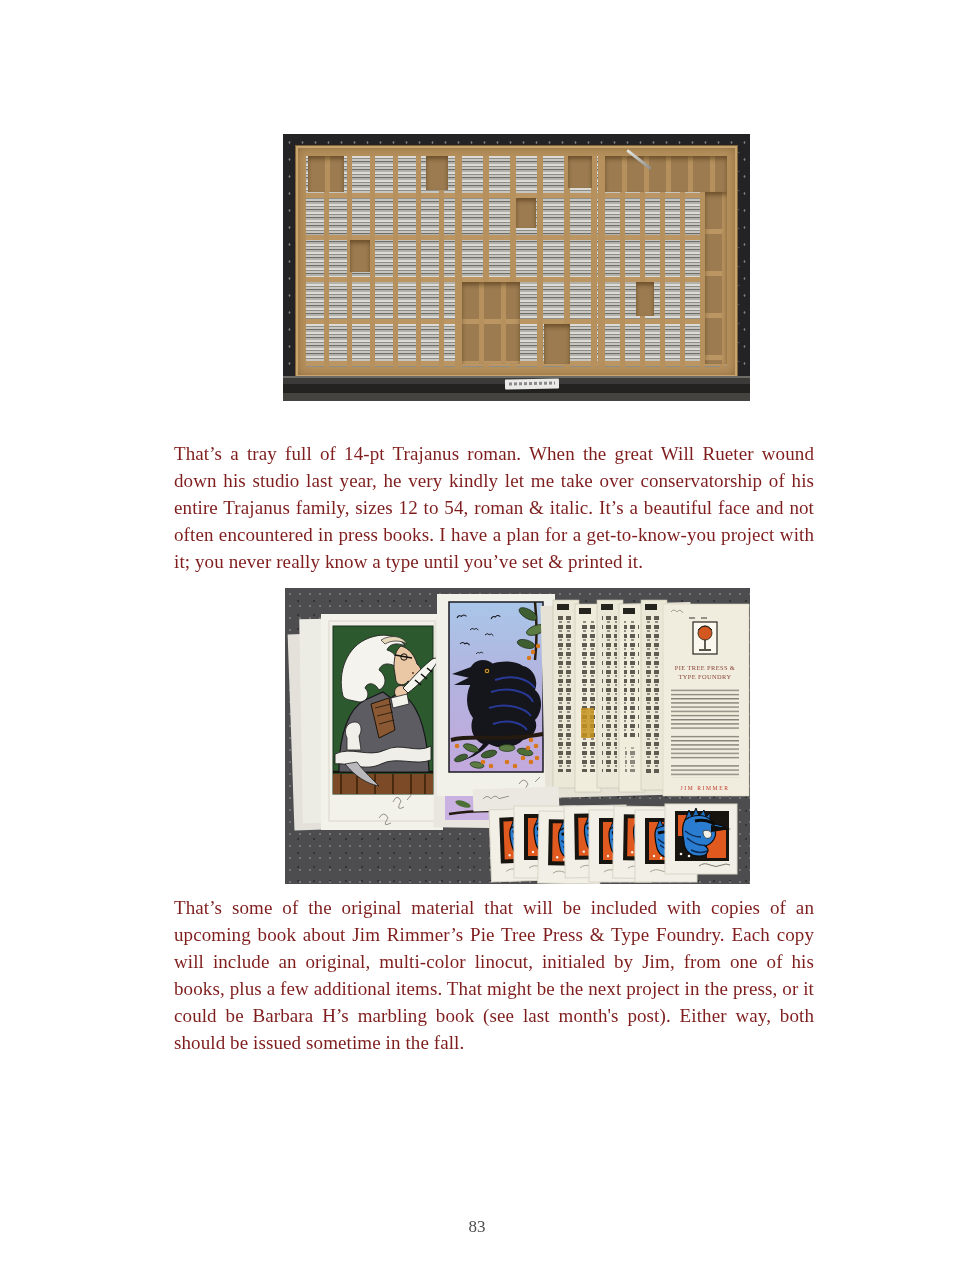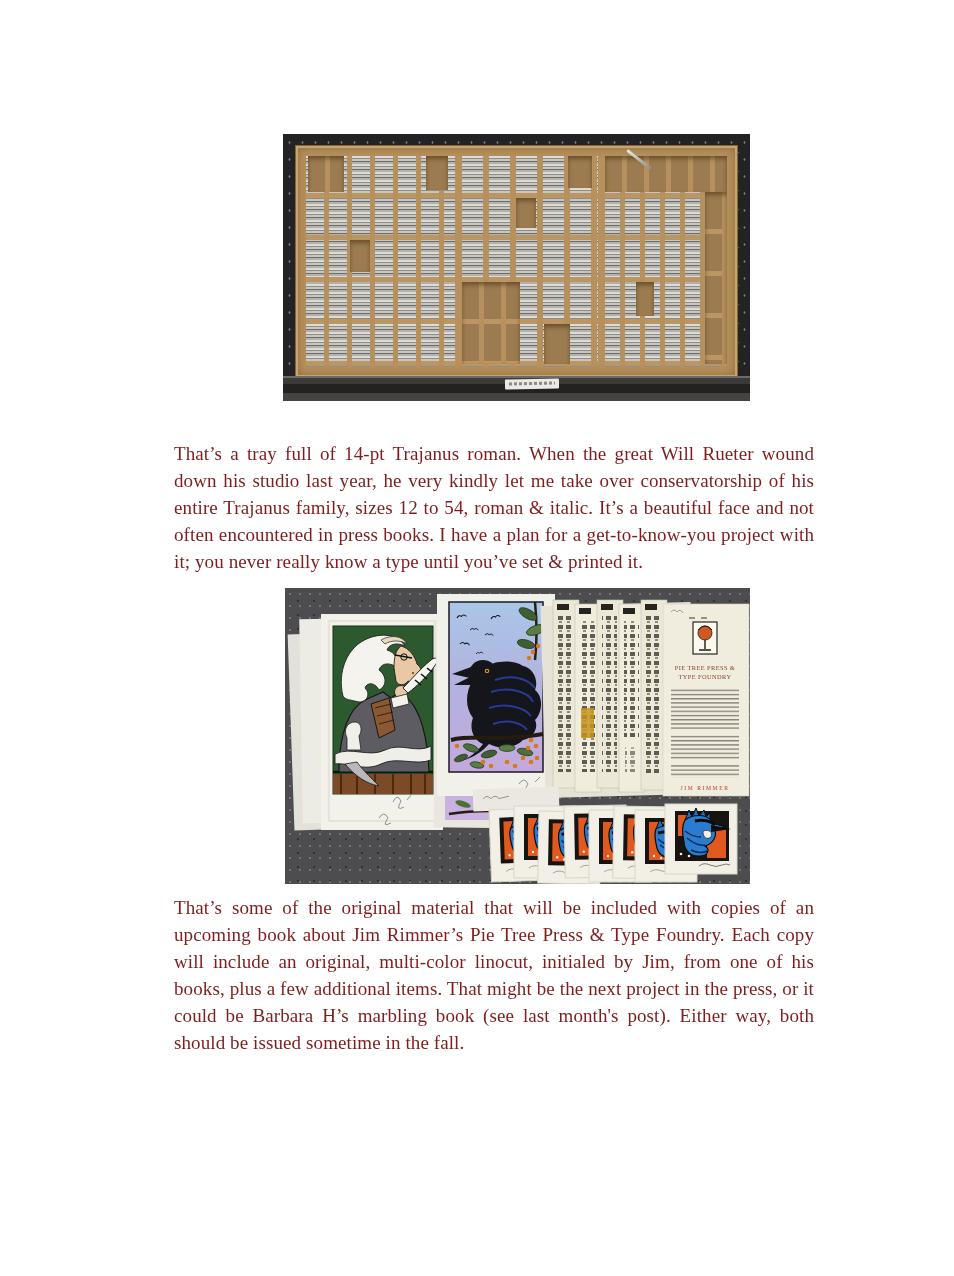--- a/index.html
+++ b/index.html
@@ -341,14 +341,15 @@
           <circle cx="16" cy="50" r="1.3" fill="#f2efe6"></circle>
           <circle cx="24" cy="52" r="1.3" fill="#f2efe6"></circle>
           <path d="M34,62 q5,-4 11,-1 t12,0 q4,-2 8,0" fill="none" stroke="#6d6a60" stroke-width="0.9"></path>
         </g>
       </g>
     </svg>
   </figure>
 
   <p class="body-text para2">That’s some of the original material that will be included with copies of an upcoming book about Jim Rimmer’s Pie Tree Press &amp; Type Foundry. Each copy will include an original, multi-color  linocut, initialed by Jim, from one of his books, plus a few additional items. That might be the next project in the press, or it could be Barbara H’s marbling book (see last month's post). Either way, both should be issued sometime in the fall.</p>
 
+  <div class="page-number">83</div>
 
 </div>
 
 </body></html>

